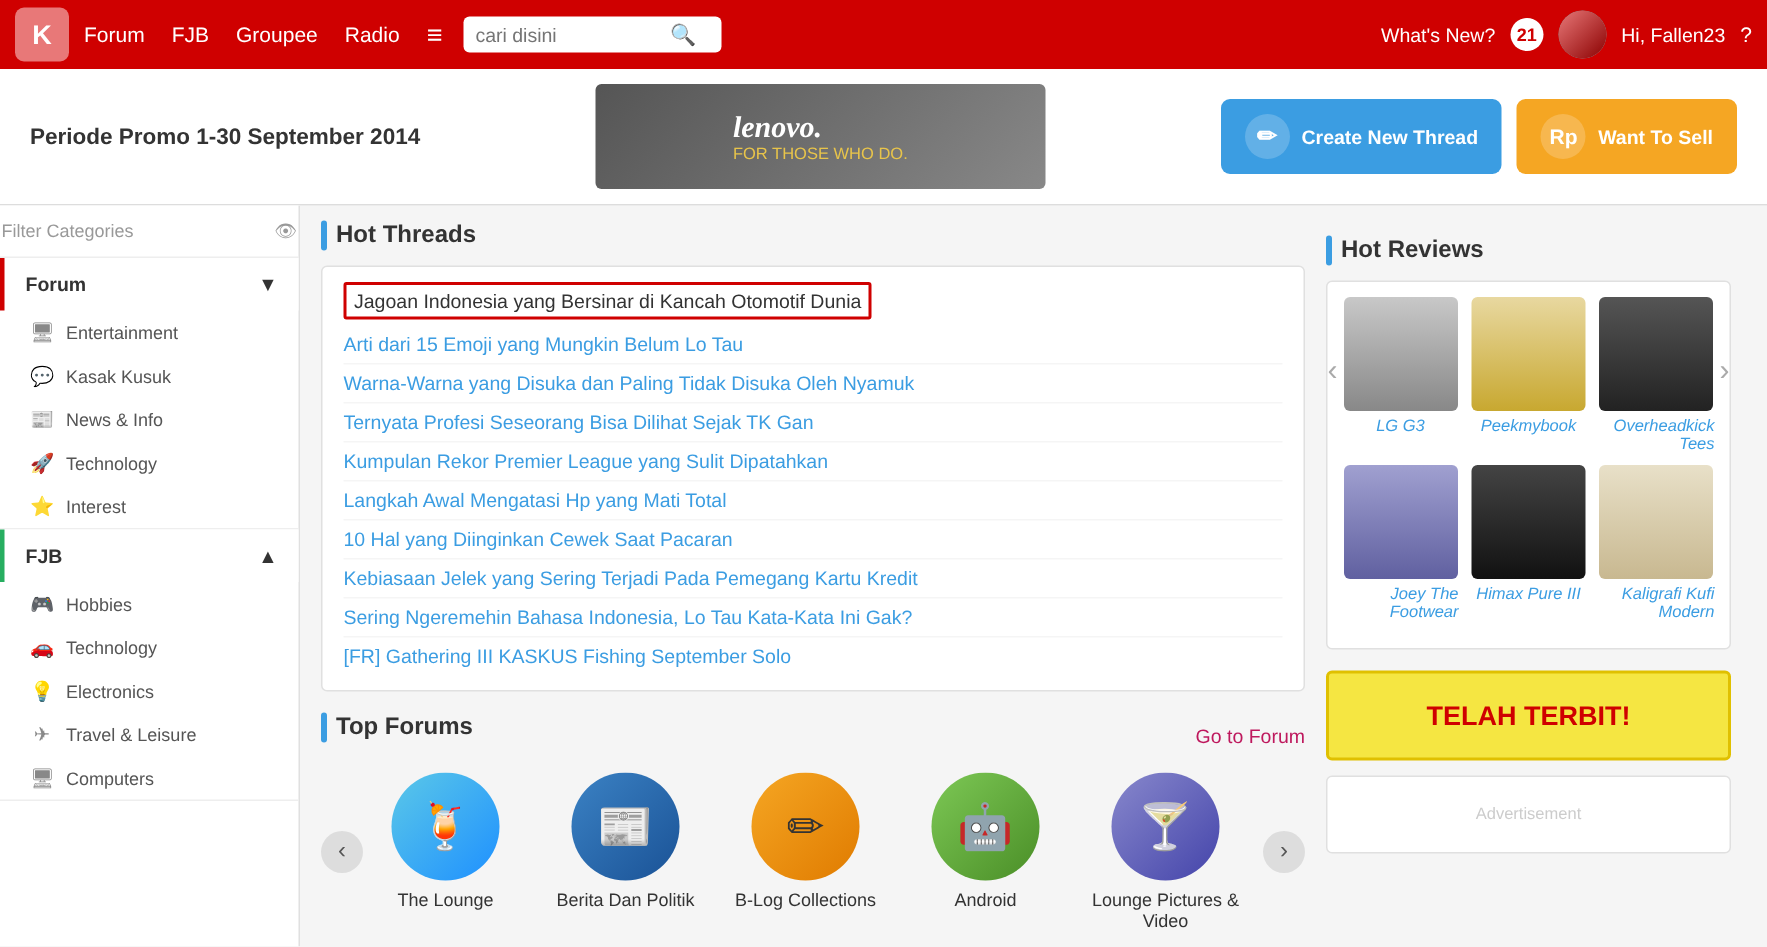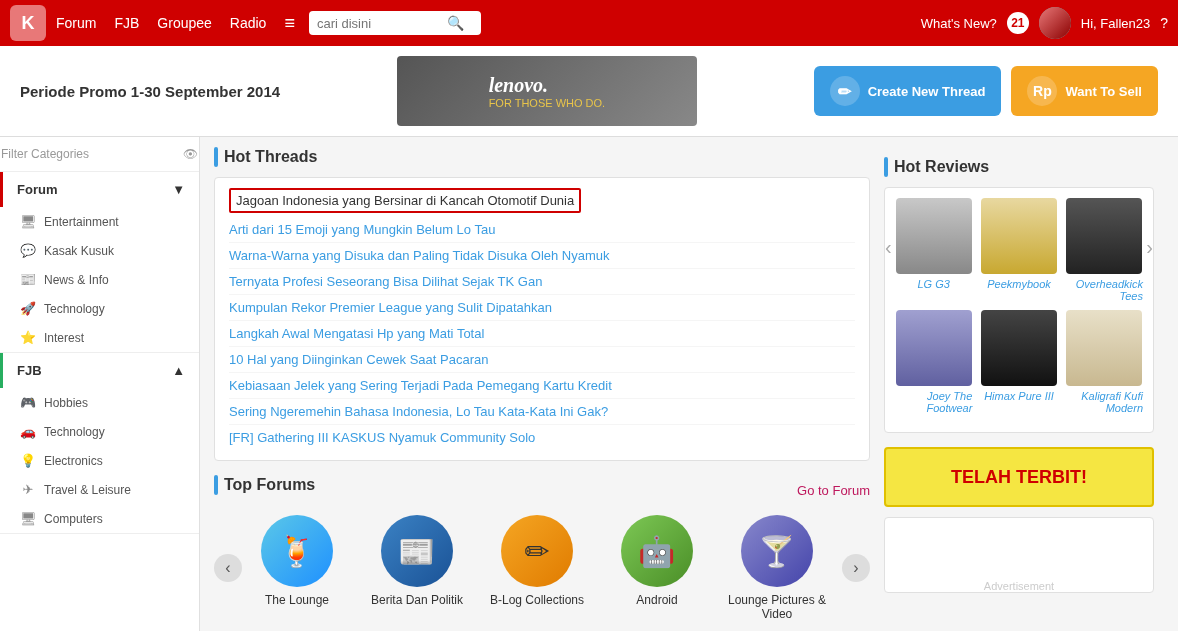--- a/index.html
+++ b/index.html
@@ -190,22 +190,22 @@
     .reviews-nav-btn {
       background: none; border: none; font-size: 20px; color: #aaa; cursor: pointer;
     }
 
     .ad-banner {
       background: #f5e642; border-radius: 4px; height: 60px;
       display: flex; align-items: center; justify-content: center; margin-bottom: 10px;
       font-weight: bold; font-size: 18px; color: #cf0000; border: 2px solid #e0c000;
     }
     .ad-banner2 {
-      background: #fff; border: 1px solid #e0e0e0; border-radius: 4px; height: 76px;
-      display: flex; align-items: flex-end; justify-content: center; color: #ccc;
+      background: #fff; border: 1px solid #e0e0e0; border-radius: 4px; height: 52px;
+      display: flex; align-items: center; justify-content: center; color: #ccc;
     }
 
     
     .img-lg3 { background: linear-gradient(180deg, #c8c8c8 0%, #888 100%); }
     .img-notebook { background: linear-gradient(180deg, #e8d8a0 0%, #c8a830 100%); }
     .img-tshirt { background: linear-gradient(180deg, #555 0%, #222 100%); }
     .img-shoe { background: linear-gradient(180deg, #a0a0d0 0%, #6060a0 100%); }
     .img-phone2 { background: linear-gradient(180deg, #444 0%, #111 100%); }
     .img-art { background: linear-gradient(180deg, #e8e0c8 0%, #c8b890 100%); }
 
@@ -359,21 +359,21 @@
             <div class="thread-item">
               <a href="#" class="thread-link">10 Hal yang Diinginkan Cewek Saat Pacaran</a>
             </div>
             <div class="thread-item">
               <a href="#" class="thread-link">Kebiasaan Jelek yang Sering Terjadi Pada Pemegang Kartu Kredit</a>
             </div>
             <div class="thread-item">
               <a href="#" class="thread-link">Sering Ngeremehin Bahasa Indonesia, Lo Tau Kata-Kata Ini Gak?</a>
             </div>
             <div class="thread-item">
-              <a href="#" class="thread-link">[FR] Gathering III KASKUS Nyamuk Community Solo</a>
+              <a href="#" class="thread-link">[FR] Gathering III KASKUS Fishing September Solo</a>
             </div>
           </div>
         </div>
 
         <div>
           <div class="top-forums-header">
             <div class="section-title">
               <span>Top Forums</span>
             </div>
             <a href="#" class="go-to-forum">Go to Forum</a>

